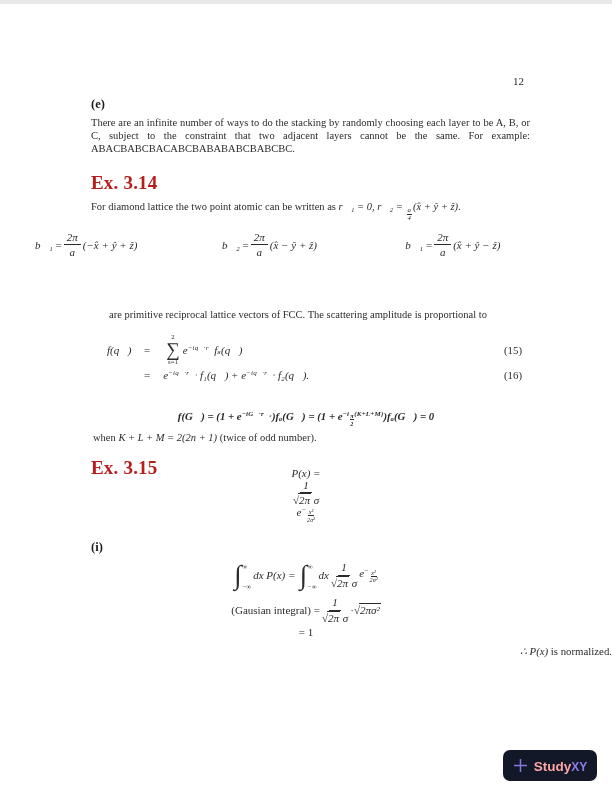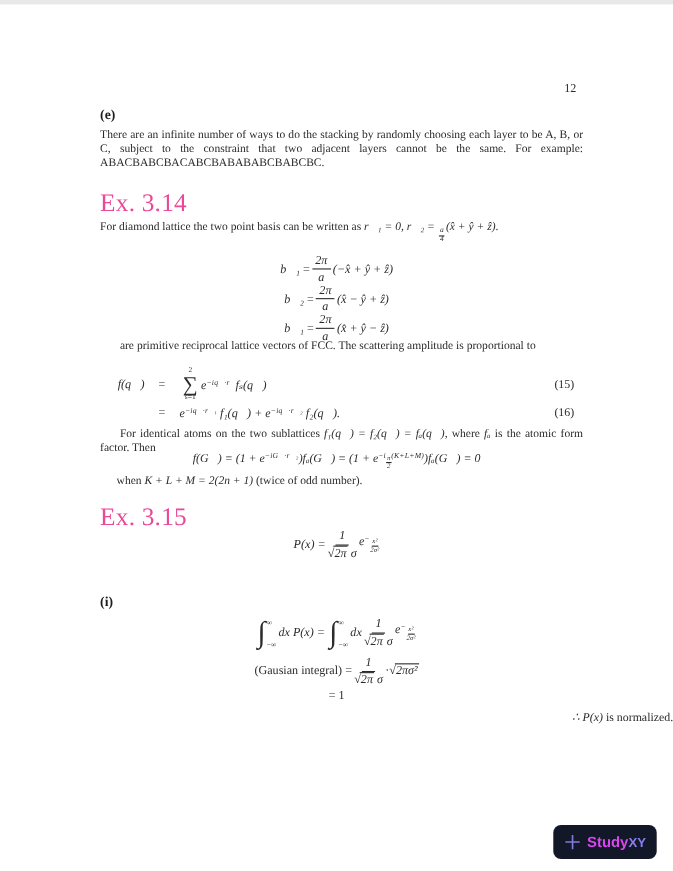--- a/index.html
+++ b/index.html
@@ -5,21 +5,21 @@
   html,body{margin:0;padding:0;background:#e8e8e8;}
   .page{
     position:relative;width:612px;height:792px;background:#ffffff;
     font-family:"Liberation Serif","DejaVu Serif",serif;color:#2b2b2b;
     overflow:hidden;margin:4px auto;
   }
   .abs{position:absolute;}
   .body-text{font-size:10.5px;line-height:13.2px;}
   .justify{text-align:justify;}
   .m{font-style:italic;}
-  .heading{font-size:23px;font-weight:normal;color:#ec4899;letter-spacing:.2px;}
+  .heading{font-size:19px;font-weight:bold;color:#b91c1c;letter-spacing:.2px;}
   .sub-label{font-size:12.5px;font-weight:bold;color:#1d1d1d;}
   .pageno{font-size:11px;}
 
   
   .eqrow{display:flex;align-items:center;justify-content:center;width:612px;font-size:11px;}
   .eqrow-left{display:flex;align-items:center;font-size:11px;}
 
   
   .frac{display:inline-flex;flex-direction:column;align-items:center;line-height:1.1;margin:0 2px;}
   .fr-n{display:block;padding:0 3px 1px;border-bottom:0.9px solid currentColor;}
@@ -65,28 +65,28 @@
 <div class="page">
 
   <div class="abs pageno" style="left:513px;top:71px;">12</div>
 
   <div class="abs sub-label" style="left:91px;top:93px;">(e)</div>
   <div class="abs body-text justify" style="left:91px;top:112px;width:439px;">There are an infinite number of ways to do the stacking by randomly choosing each layer to be A, B, or C, subject to the constraint that two adjacent layers cannot be the same. For example: ABACBABCBACABCBABABABCBABCBC.</div>
 
   <div class="abs heading" style="left:91px;top:168px;">Ex. 3.14</div>
 
   <div class="abs body-text" style="left:91px;top:196px;width:450px;">
-    <span>For diamond lattice the two point basis can be written as </span><span class="m">r⃗₁ = 0, r⃗₂ = </span><span class="ifrac m">
+    <span>For diamond lattice the two point atomic can be written as </span><span class="m">r⃗₁ = 0, r⃗₂ = </span><span class="ifrac m">
         <span class="fr-n">a</span>
         <span class="fr-d">4</span>
       </span><span class="m">(x̂ + ŷ + ẑ)</span><span>.</span>
   </div>
 
 
-  <div class="abs" style="left:0;top:227px;width:539px;display:flex;flex-direction:column;gap:0;">
+  <div class="abs" style="left:0;top:227px;width:539px;display:flex;flex-direction:row;gap:11px;">
     <div class="eqrow">
       <span class="m">b⃗₁</span>&nbsp;<span>=</span>
       <span class="frac m">
           <span class="fr-n">2π</span>
           <span class="fr-d">a</span>
         </span>
       <span class="m">(−x̂ + ŷ + ẑ)</span>
     </div>
     <div class="eqrow">
       <span class="m">b⃗₂</span>&nbsp;<span>=</span>
@@ -120,38 +120,35 @@
   </div>
   <div class="abs eqnum" style="left:504px;top:340px;">(15)</div>
 
   <div class="abs eqrow-left" style="left:107px;top:363px;height:16px;">
     <span style="display:inline-block;width:36px;"></span>
     <span style="margin:0 13px 0 1px;">=</span>
     <span class="m"><span>e</span><sup class="exp">−iq⃗·r⃗₁</sup><span> f₁(q⃗) + </span><span>e</span><sup class="exp">−iq⃗·r⃗₂</sup><span> f₂(q⃗).</span></span>
   </div>
   <div class="abs eqnum" style="left:504px;top:365px;">(16)</div>
 
-  <div class="abs body-text justify" style="left:91px;top:384px;width:439px;text-indent:18px;">
-    <span>For identical atoms on the two sublattices </span><span class="m">f₁(q⃗) = f₂(q⃗) = fₐ(q⃗)</span><span>, where </span><span class="m">fₐ</span><span> is the atomic form factor. Then</span>
-  </div>
-
-  <div class="abs" style="left:0;top:406px;width:612px;text-align:center;font-size:10.8px;">
+
+  <div class="abs" style="left:0;top:406px;width:612px;text-align:center;font-size:10.8px;font-weight:bold;">
     <span class="m">f(G⃗) = (1 + e</span><sup class="exp">−iG⃗·r⃗₂</sup><span class="m">)fₐ(G⃗) = (1 + e</span><sup class="exp"><span>−i</span><span class="tfrac">
           <span class="tn">π</span>
           <span class="td">2</span>
         </span><span>(K+L+M)</span></sup><span class="m">)fₐ(G⃗) = 0</span>
   </div>
 
-  <div class="abs body-text" style="left:106px;top:427px;width:440px;">
+  <div class="abs body-text" style="left:93px;top:427px;width:440px;">
     <span>when </span><span class="m">K + L + M = 2(2n + 1)</span><span> (twice of odd number).</span>
   </div>
 
   <div class="abs heading" style="left:91px;top:453px;">Ex. 3.15</div>
 
-  <div class="abs eqrow" style="top:477px;height:28px;">
+  <div class="abs eqrow" style="top:477px;height:28px;flex-direction:column;">
     <span class="m">P(x) = </span>
     <span class="frac">
       <span class="fr-n m">1</span>
       <span class="fr-d m"><span class="rsign">√</span><span class="rad">2π</span><span> σ</span></span>
     </span>
     <span class="m"><span>e</span><sup class="exp"><span>−</span><span class="tfrac">
             <span class="tn">x²</span>
             <span class="td">2σ²</span>
           </span></sup></span>
   </div>
@@ -199,16 +196,16 @@
 
   <div class="abs" style="left:0;top:641px;width:612px;text-align:right;font-size:10.8px;">
     <span class="m">∴ P(x)</span><span> is normalized.</span>
   </div>
 
   <div class="abs badge" style="left:503px;top:746px;background:#131828;">
     <svg width="15" height="15" viewBox="0 0 15 15">
       <line x1="7.5" y1="1" x2="7.5" y2="14" stroke="#8578dd" stroke-width="1.5"></line>
       <line x1="1" y1="7.5" x2="14" y2="7.5" stroke="#8578dd" stroke-width="1.5"></line>
     </svg>
-    <span style="white-space:nowrap;"><span class="badge-study" style="color:#d946ef;text-align:right;">Study</span><span class="badge-xy" style="color:#8b7cf0;">XY</span></span>
+    <span style="white-space:nowrap;"><span class="badge-study" style="color:#fca5a5;text-align:right;">Study</span><span class="badge-xy" style="color:#8b7cf0;">XY</span></span>
   </div>
 
 </div>
 
 </body></html>

